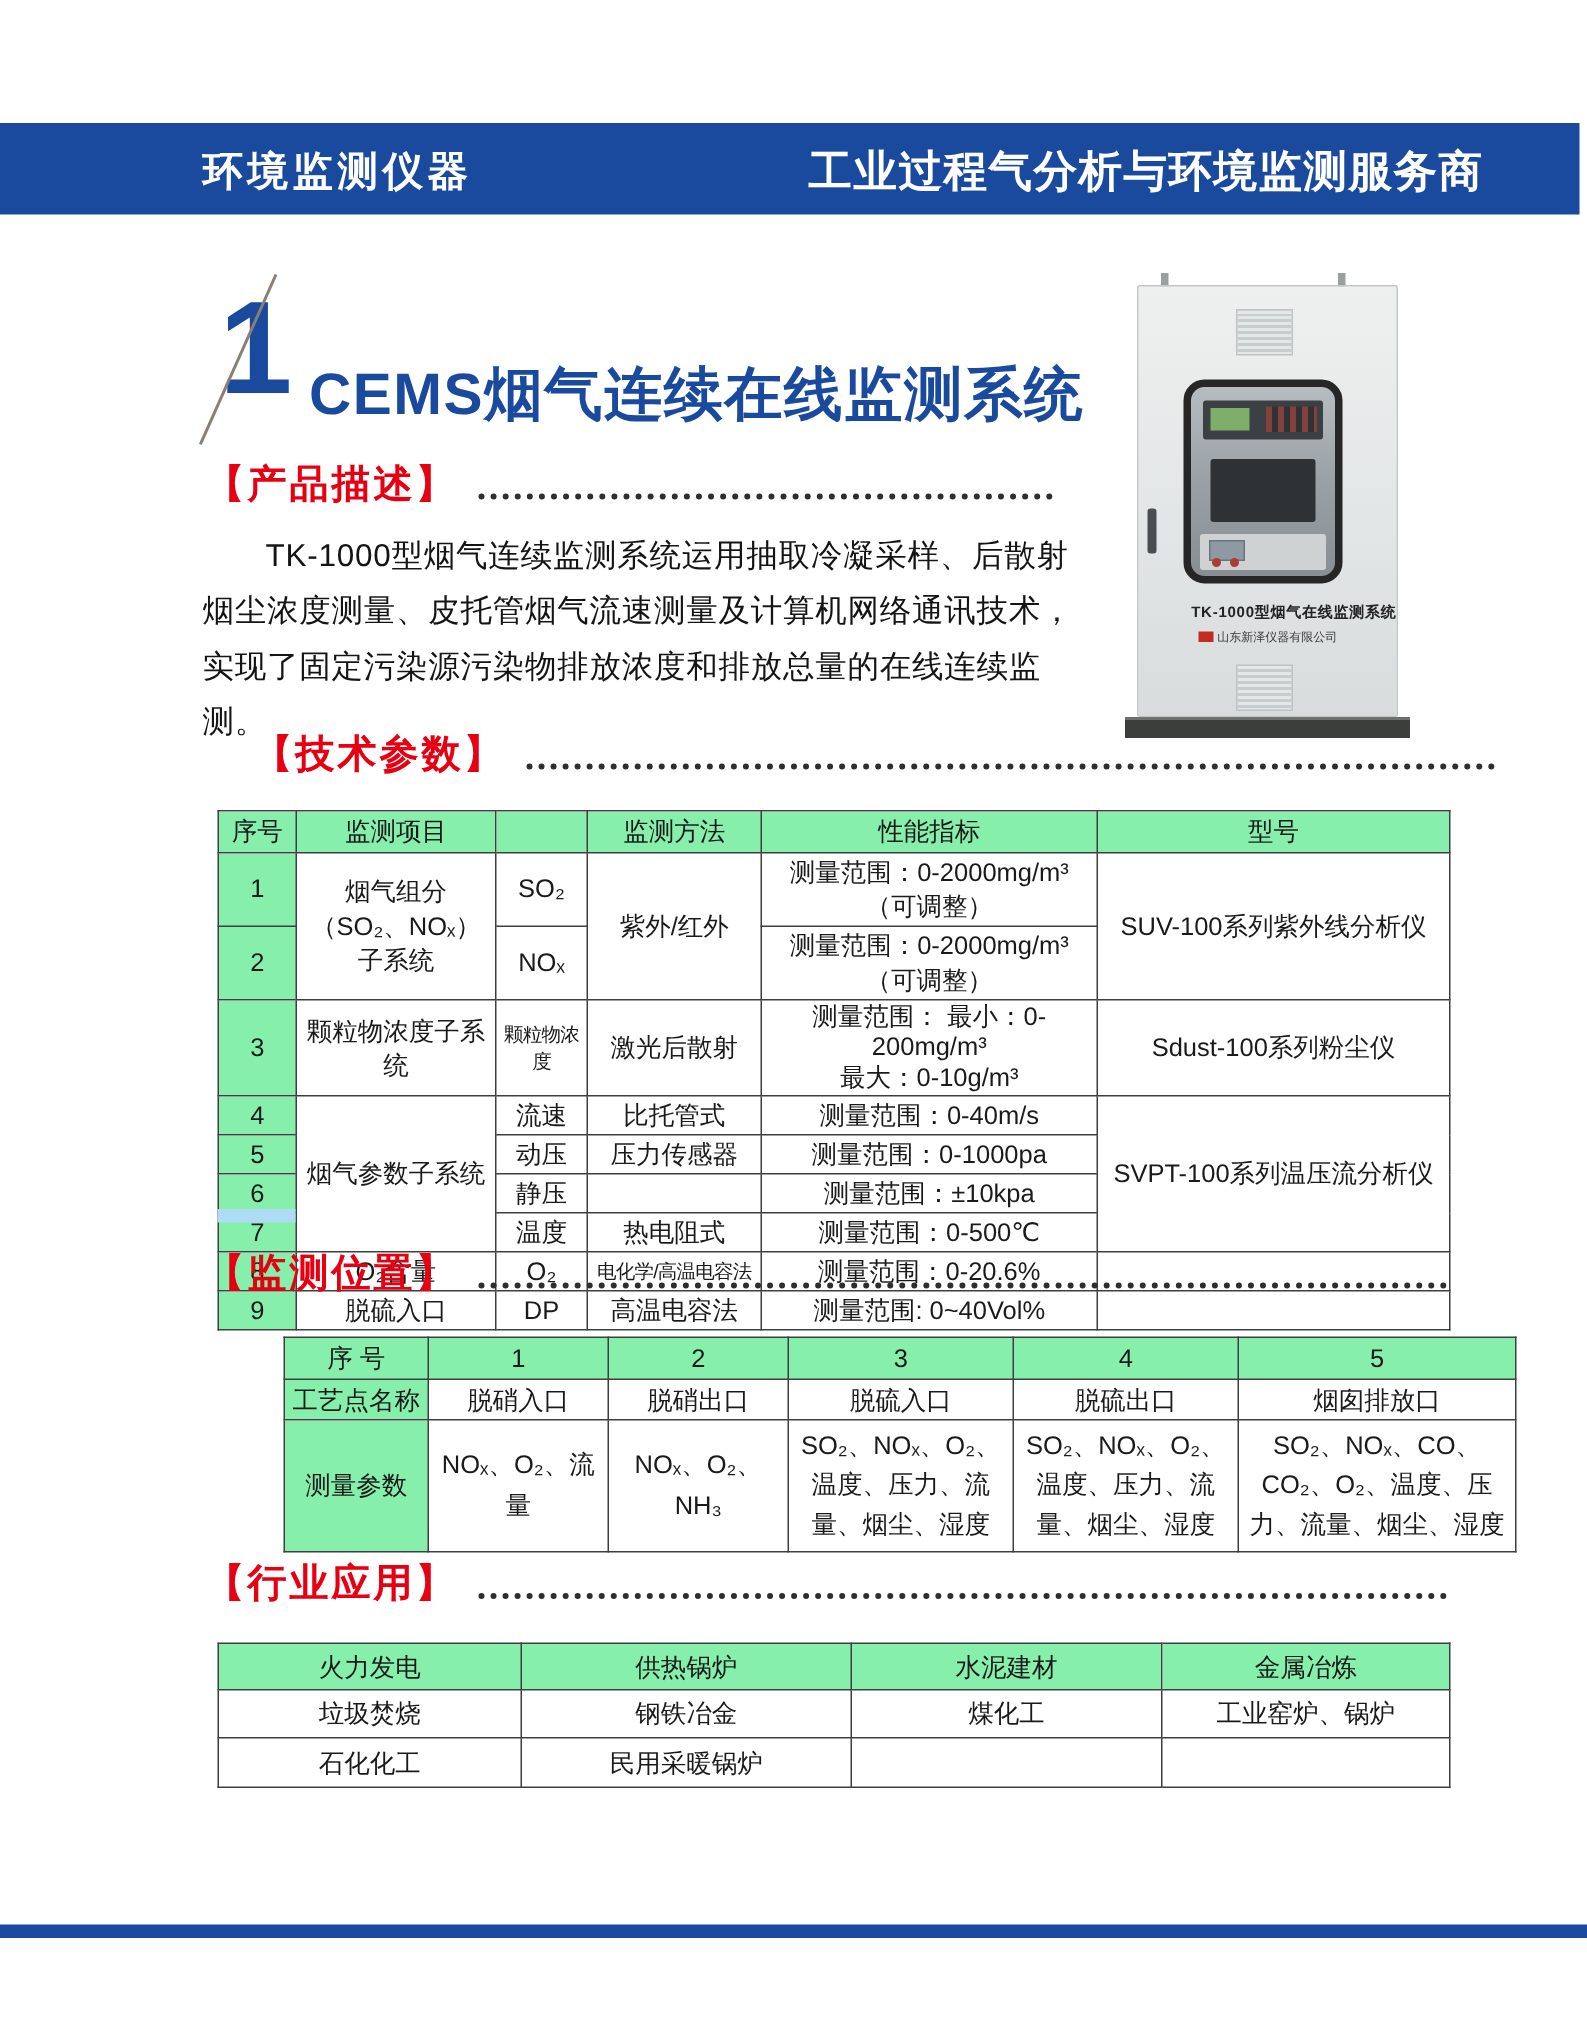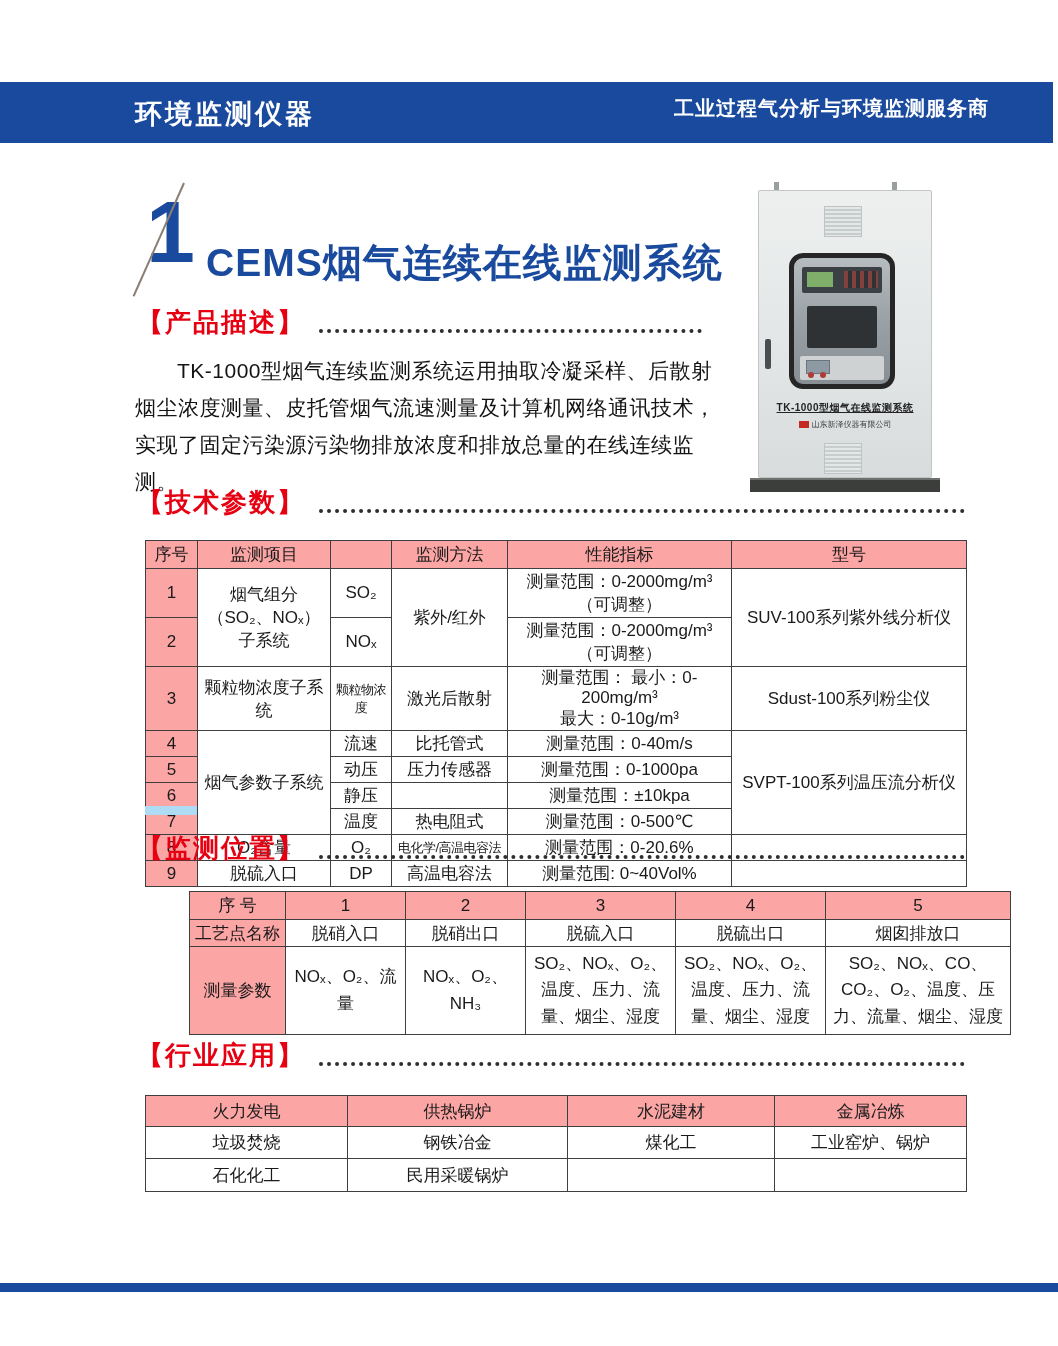--- a/index.html
+++ b/index.html
@@ -2,42 +2,42 @@
 <html><head>
 <meta charset="utf-8">
 <style>
   * { margin:0; padding:0; box-sizing:border-box; }
   body { background:#fff; font-family:"Liberation Sans","DejaVu Sans",sans-serif; }
   .page { position:relative; width:1058px; height:1292px; background:#fff; overflow:hidden; }
 
   
   .banner { position:absolute; left:0; top:82px; width:1053px; height:61px; background:#1a4a9d; }
   .banner .left-txt { position:absolute; left:135px; top:14px; color:#fff; font-size:27px; font-weight:bold; letter-spacing:3px; }
-  .banner .right-txt { position:absolute; right:64px; top:13px; color:#fff; font-size:20px; font-weight:bold; letter-spacing:1px; }
+  .banner .right-txt { position:absolute; right:64px; top:13px; color:#fff; font-size:29px; font-weight:bold; letter-spacing:1px; }
 
   
   .hero-number { position:absolute; left:146px; top:188px; color:#1a4a9d; font-size:88px; font-weight:bold; line-height:1; }
   .hero-slash { position:absolute; left:183px; top:183px; width:2px; height:124px; background:#8a7f72; transform:rotate(24deg); transform-origin:top center; }
   .hero-title { position:absolute; left:206px; top:236px; color:#1a4a9d; font-size:39px; font-weight:bold; letter-spacing:1px; }
 
   
   .sec { position:absolute; left:137px; display:flex; align-items:flex-end; }
   .sec .red { color:#e60012; font-size:26px; font-weight:bold; letter-spacing:2px; white-space:nowrap; }
   .sec .leader { flex:1; border-bottom:4px dotted #2e2e2e; margin:0 0 7px 14px; }
   .sec-desc { top:305px; width:565px; }
-  .sec-tech { top:485px; width:828px; }
+  .sec-tech { top:485px; width:828px;margin-left:32px; }
   .sec-pos  { top:831px; width:828px; }
   .sec-ind  { top:1038px; width:828px; }
 
   .desc-body { position:absolute; left:135px; top:352px; width:585px; font-size:21px; line-height:37px; color:#141414; text-indent:2em; letter-spacing:0.5px; }
 
   
   table { border-collapse:collapse; table-layout:fixed; position:absolute; background:#fff; }
   td { border:1px solid #3f3f3f; text-align:center; vertical-align:middle; font-size:17px; color:#1a1a1a; padding:1px 3px; overflow:hidden; }
-  td.blue { background:#fca5a5; }
+  td.blue { background:#86efac; }
   .tech { left:145px; top:540px; width:821px; }
   .pos  { left:145px; top:891px; width:821px;margin-left:44px; }
   .ind  { left:145px; top:1095px; width:821px; }
   .small-txt { font-size:13px; letter-spacing:-0.5px; }
   .perf2 { line-height:1.2; }
   .pos .params { font-size:17px; line-height:1.55; padding:4px 5px; }
   .tech-stub { position:absolute; left:145px; top:806px; width:52px; height:9px; background:#aedcf4; }
 
   
   .cab { position:absolute; left:750px; top:180px; width:190px; height:315px; }
@@ -52,21 +52,21 @@
                 background:linear-gradient(180deg,#b6bcc0 0%,#9aa1a6 50%,#878f94 100%); overflow:hidden; }
   .inst-top { position:absolute; left:8px; top:9px; width:80px; height:26px; background:#3b4045; border-radius:2px; }
   .inst-screen { position:absolute; left:5px; top:5px; width:26px; height:15px; background:#7fae6b; }
   .inst-btns { position:absolute; right:4px; top:4px; width:34px; height:17px;
                background:repeating-linear-gradient(90deg,#83403c 0 4px,#2f3335 4px 8px); }
   .inst-mid { position:absolute; left:13px; top:48px; width:70px; height:42px; background:#2e3234; border-radius:2px; }
   .inst-low { position:absolute; left:6px; top:98px; width:84px; height:24px; background:#ced2d3; border-radius:2px; }
   .low-screen { position:absolute; left:6px; top:4px; width:24px; height:14px; background:#8d99a3; border:1px solid #6b747c; }
   .low-dot { position:absolute; top:16px; width:6px; height:6px; border-radius:50%; background:#b03a35; }
   .cab-handle { position:absolute; left:6px; top:148px; width:6px; height:30px; background:#4a4e50; border-radius:2px; }
-  .cab-label { position:absolute; left:0; top:210px; width:100%; text-align:center; font-size:10px; font-weight:bold; color:#232323; letter-spacing:0.5px;text-decoration:underline; }
+  .cab-label { position:absolute; left:0; top:210px; width:100%; text-align:right; font-size:10px; font-weight:bold; color:#232323; letter-spacing:0.5px; }
   .cab-brand { position:absolute; left:0; top:228px; width:100%; text-align:center; font-size:8px; color:#3a3a3a; }
   .brand-mark { display:inline-block; width:10px; height:7px; background:#c22a22; margin-right:3px; vertical-align:middle; }
   .cab-base { position:absolute; left:0; top:298px; width:190px; height:14px; background:#3b3e3b; border-top:2px solid #6d706d; }
 
   
   .footer-line { position:absolute; left:0; top:1283px; width:1058px; height:9px; background:#1a4a9d; }
   .footer-page { position:absolute; right:76px; top:1296px; font-size:24px; color:#3a3a3a; letter-spacing:1px;margin-top:36px; }
 </style>
 </head>
 <body>

